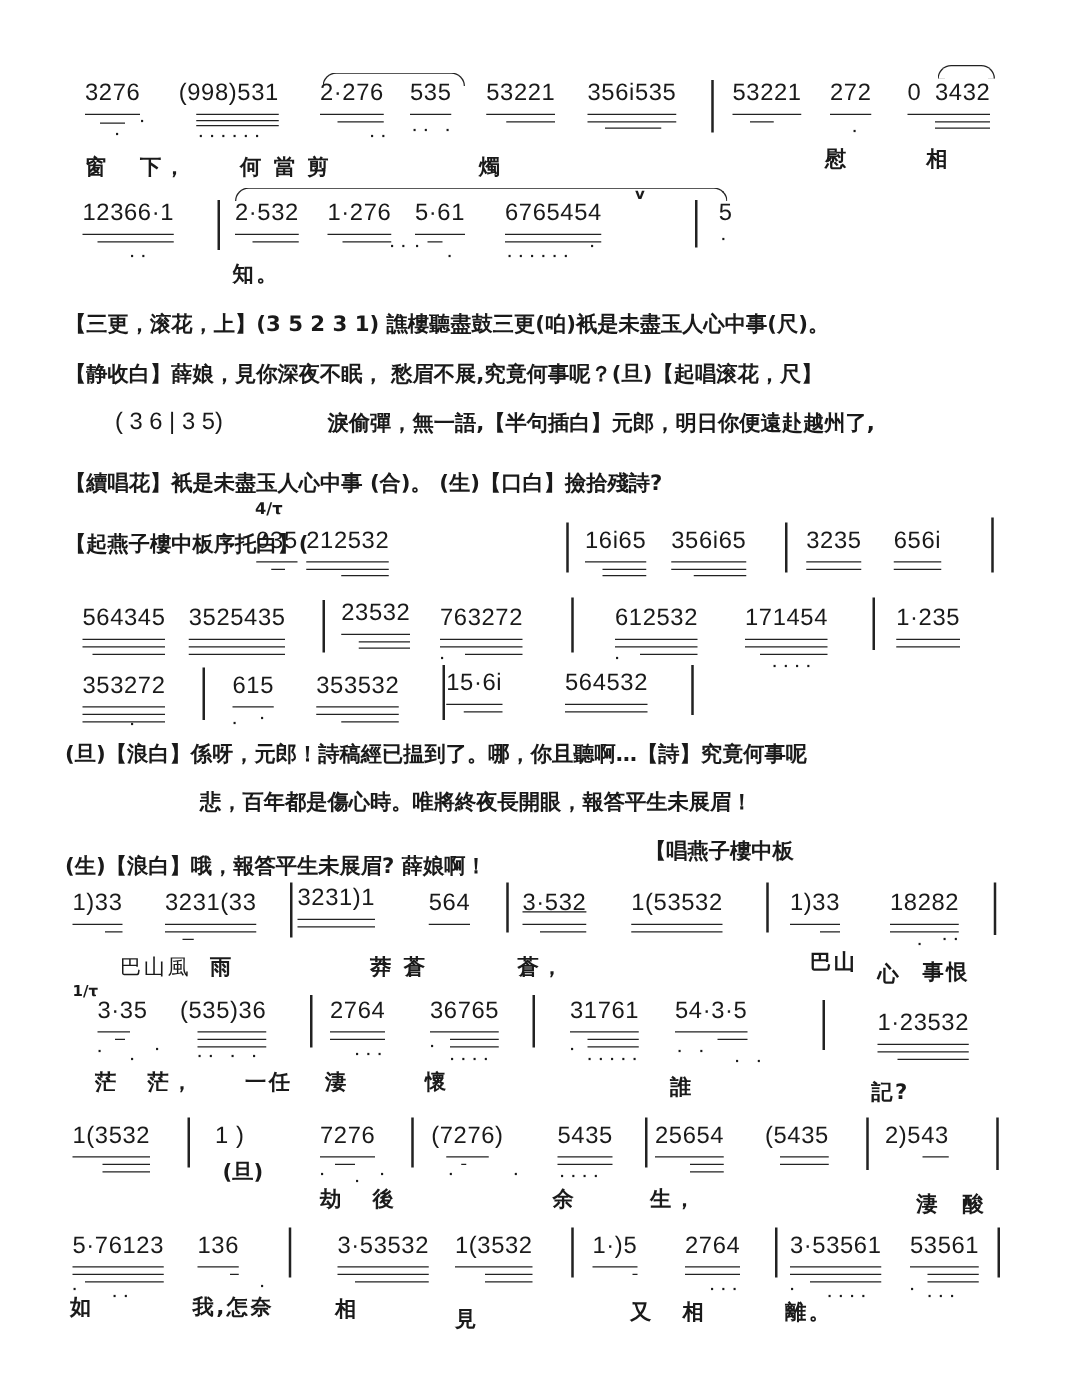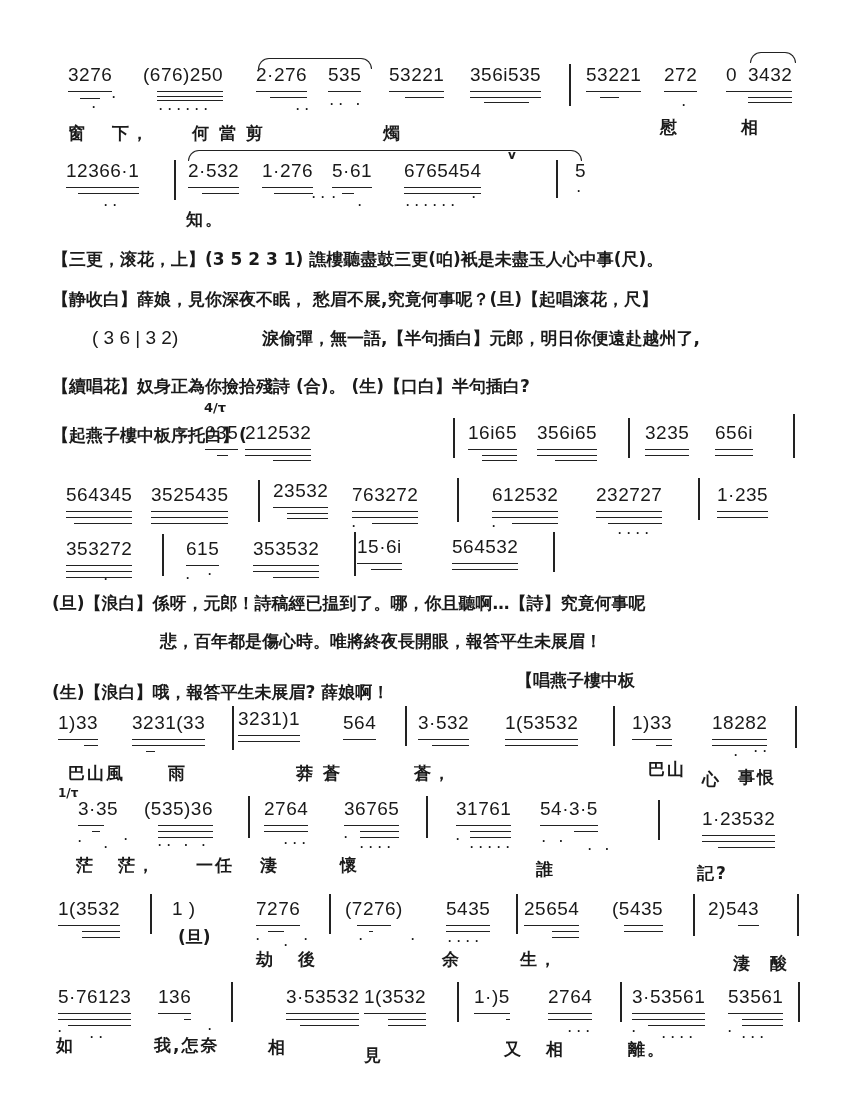--- a/index.html
+++ b/index.html
@@ -17,21 +17,21 @@
 </head>
 <body>
 
 <div>
   <div class="grp num" style="left:68px;top:64px;">
     <span>3276</span>
     <div class="beam" style="top:27px"></div><div class="beam" style="top:34px;left:12px;right:12px"></div>
     <div class="dots" style="left:24px;top:38px">·</div><div class="dots" style="left:44px;top:28px">·</div>
   </div>
   <div class="grp num" style="left:143px;top:64px;">
-    <span>(676)250</span>
+    <span>(998)531</span>
     <div class="beam" style="top:27px;left:14px"></div><div class="beam" style="top:32px;left:14px"></div><div class="beam" style="top:36px;left:14px"></div>
     <div class="dots" style="left:16px;top:40px">······</div>
   </div>
   <div class="slur" style="left:258px;top:58px;width:112px"></div>
   <div class="grp num" style="left:256px;top:64px;">
     <span>2·276</span>
     <div class="beam" style="top:27px"></div><div class="beam" style="top:33px;left:14px"></div>
     <div class="dots" style="left:40px;top:40px">··</div>
   </div>
   <div class="grp num" style="left:328px;top:64px;">
@@ -105,23 +105,23 @@
   <div class="bar" style="left:556px;top:160px;height:38px"></div>
   <div class="grp num" style="left:575px;top:160px;">
     <span>5</span>
     <div class="dots" style="left:2px;top:26px">·</div>
   </div>
   <div class="lyr" style="left:186px;top:208px">知。</div>
 </div>
 
 <div class="txt" style="left:52px;top:248px">【三更，滚花，上】(3 5 2 3 1) 譙樓聽盡鼓三更(㕷)衹是未盡玉人心中事(尺)。</div>
 <div class="txt" style="left:52px;top:288px">【静收白】薛娘，見你深夜不眠， 愁眉不展,究竟何事呢？(旦)【起唱滚花，尺】</div>
-<div class="txt" style="left:92px;top:327px;font-weight:normal;font-family:'Liberation Sans',sans-serif;font-size:19px">( 3 6 | 3 2)</div>
+<div class="txt" style="left:92px;top:327px;font-weight:normal;font-family:'Liberation Sans',sans-serif;font-size:19px">( 3 6 | 3 5)</div>
 <div class="txt" style="left:262px;top:327px">淚偷彈，無一語,【半句插白】元郎，明日你便遠赴越州了,</div>
-<div class="txt" style="left:52px;top:375px">【續唱花】奴身正為你撿拾殘詩 (合)。 (生)【口白】半句插白?</div>
+<div class="txt" style="left:52px;top:375px">【續唱花】衹是未盡玉人心中事 (合)。 (生)【口白】撿拾殘詩?</div>
 
 <div>
   <div class="txt" style="left:52px;top:424px">【起燕子樓中板序托白】(</div>
   <div class="txt" style="left:204px;top:400px;font-size:13px">4/τ</div>
 
   <div class="grp num" style="left:205px;top:422px;">
     <span>035</span>
     <div class="beam" style="top:27px"></div><div class="beam" style="top:33px;left:12px;right:10px"></div>
   </div>
   <div class="grp num" style="left:245px;top:422px;">
@@ -166,21 +166,21 @@
     <div class="beam" style="top:27px"></div><div class="beam" style="top:33px"></div><div class="beam" style="top:39px;left:20px"></div>
     <div class="dots" style="left:0px;top:37px">·</div>
   </div>
   <div class="bar" style="left:457px;top:478px;height:44px"></div>
   <div class="grp num" style="left:492px;top:484px;">
     <span>612532</span>
     <div class="beam" style="top:27px"></div><div class="beam" style="top:33px"></div><div class="beam" style="top:39px;left:20px"></div>
     <div class="dots" style="left:0px;top:37px">·</div>
   </div>
   <div class="grp num" style="left:596px;top:484px;">
-    <span>232727</span>
+    <span>171454</span>
     <div class="beam" style="top:27px"></div><div class="beam" style="top:33px"></div><div class="beam" style="top:39px;left:12px"></div>
     <div class="dots" style="left:22px;top:44px">····</div>
   </div>
   <div class="bar" style="left:698px;top:478px;height:42px"></div>
   <div class="grp num" style="left:717px;top:484px;">
     <span>1·235</span>
     <div class="beam" style="top:27px"></div><div class="beam" style="top:33px"></div>
   </div>
 
   <div class="grp num" style="left:66px;top:538px;">
@@ -227,41 +227,41 @@
   <div class="bar" style="left:232px;top:706px;height:44px"></div>
   <div class="grp num" style="left:238px;top:708px;">
     <span>3231)1</span>
     <div class="beam" style="top:27px"></div><div class="beam" style="top:33px"></div>
   </div>
   <div class="grp num" style="left:343px;top:712px;">
     <span>564</span>
     <div class="beam" style="top:27px"></div>
   </div>
   <div class="bar" style="left:405px;top:706px;height:40px"></div>
-  <div class="grp num" style="left:418px;top:712px;">
+  <div class="grp num" style="left:418px;top:712px;text-decoration:underline;">
     <span>3·532</span>
     <div class="beam" style="top:27px"></div><div class="beam" style="top:33px;left:14px"></div>
   </div>
   <div class="grp num" style="left:505px;top:712px;">
     <span>1(53532</span>
     <div class="beam" style="top:27px"></div><div class="beam" style="top:33px"></div>
   </div>
   <div class="bar" style="left:613px;top:706px;height:40px"></div>
   <div class="grp num" style="left:632px;top:712px;">
     <span>1)33</span>
     <div class="beam" style="top:27px"></div><div class="beam" style="top:33px;left:24px"></div>
   </div>
   <div class="grp num" style="left:712px;top:712px;">
     <span>18282</span>
     <div class="beam" style="top:27px"></div><div class="beam" style="top:33px"></div>
     <div class="dots" style="left:22px;top:38px">·</div><div class="dots" style="left:42px;top:34px">··</div>
   </div>
   <div class="bar" style="left:795px;top:706px;height:42px"></div>
 
-  <div class="lyr" style="left:68px;top:762px;font-weight:bold">巴山風</div>
+  <div class="lyr" style="left:96px;top:762px;font-weight:normal">巴山風</div>
   <div class="lyr" style="left:168px;top:762px">雨</div>
   <div class="lyr" style="left:296px;top:762px">莽 蒼</div>
   <div class="lyr" style="left:414px;top:762px">蒼，</div>
   <div class="lyr" style="left:648px;top:758px">巴山</div>
   <div class="lyr" style="left:702px;top:768px">心</div>
   <div class="lyr" style="left:738px;top:766px">事恨</div>
 </div>
 
 <div>
   <div class="txt" style="left:58px;top:786px;font-size:12px">1/τ</div>
@@ -367,21 +367,21 @@
     <span>5·76123</span>
     <div class="beam" style="top:27px"></div><div class="beam" style="top:33px"></div><div class="beam" style="top:39px;left:10px"></div>
     <div class="dots" style="left:0px;top:40px">·</div><div class="dots" style="left:32px;top:46px">··</div>
   </div>
   <div class="grp num" style="left:158px;top:986px;">
     <span>136</span>
     <div class="beam" style="top:27px"></div><div class="beam" style="top:33px;left:26px"></div>
     <div class="dots" style="left:50px;top:38px">·</div>
   </div>
   <div class="bar" style="left:231px;top:982px;height:40px"></div>
-  <div class="grp num" style="left:286px;top:986px;text-align:center;">
+  <div class="grp num" style="left:270px;top:986px;text-align:center;">
     <span>3·53532</span>
     <div class="beam" style="top:27px"></div><div class="beam" style="top:33px"></div><div class="beam" style="top:39px;left:14px"></div>
   </div>
   <div class="grp num" style="left:364px;top:986px;">
     <span>1(3532</span>
     <div class="beam" style="top:27px"></div><div class="beam" style="top:33px;left:24px"></div><div class="beam" style="top:39px;left:24px"></div>
   </div>
   <div class="bar" style="left:457px;top:982px;height:40px"></div>
   <div class="grp num" style="left:474px;top:986px;">
     <span>1·)5</span>

